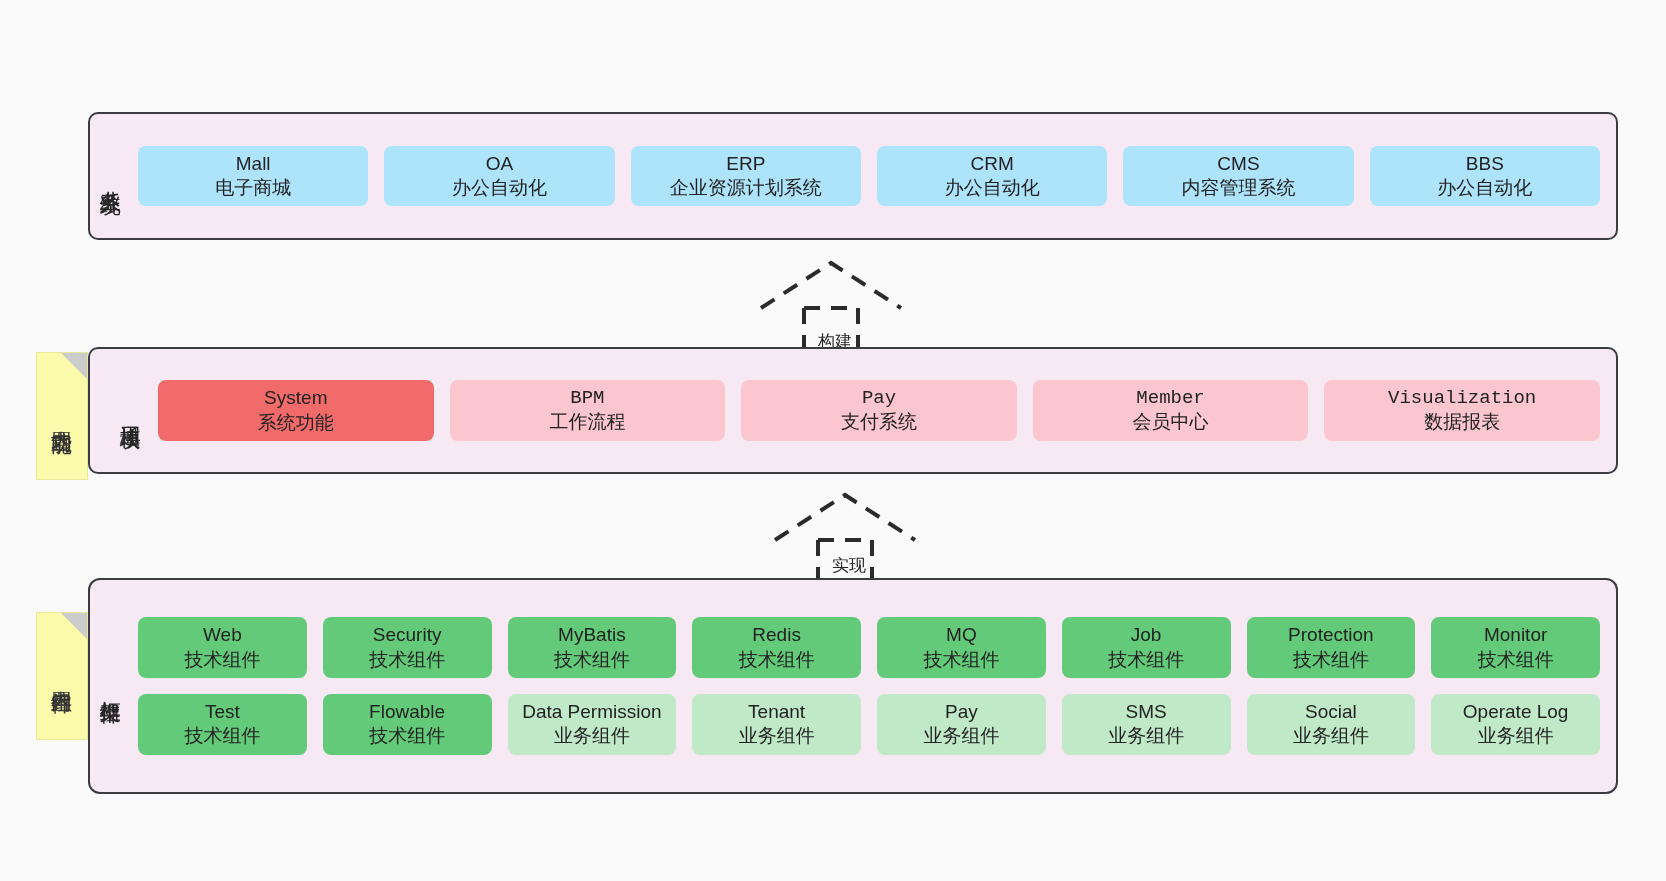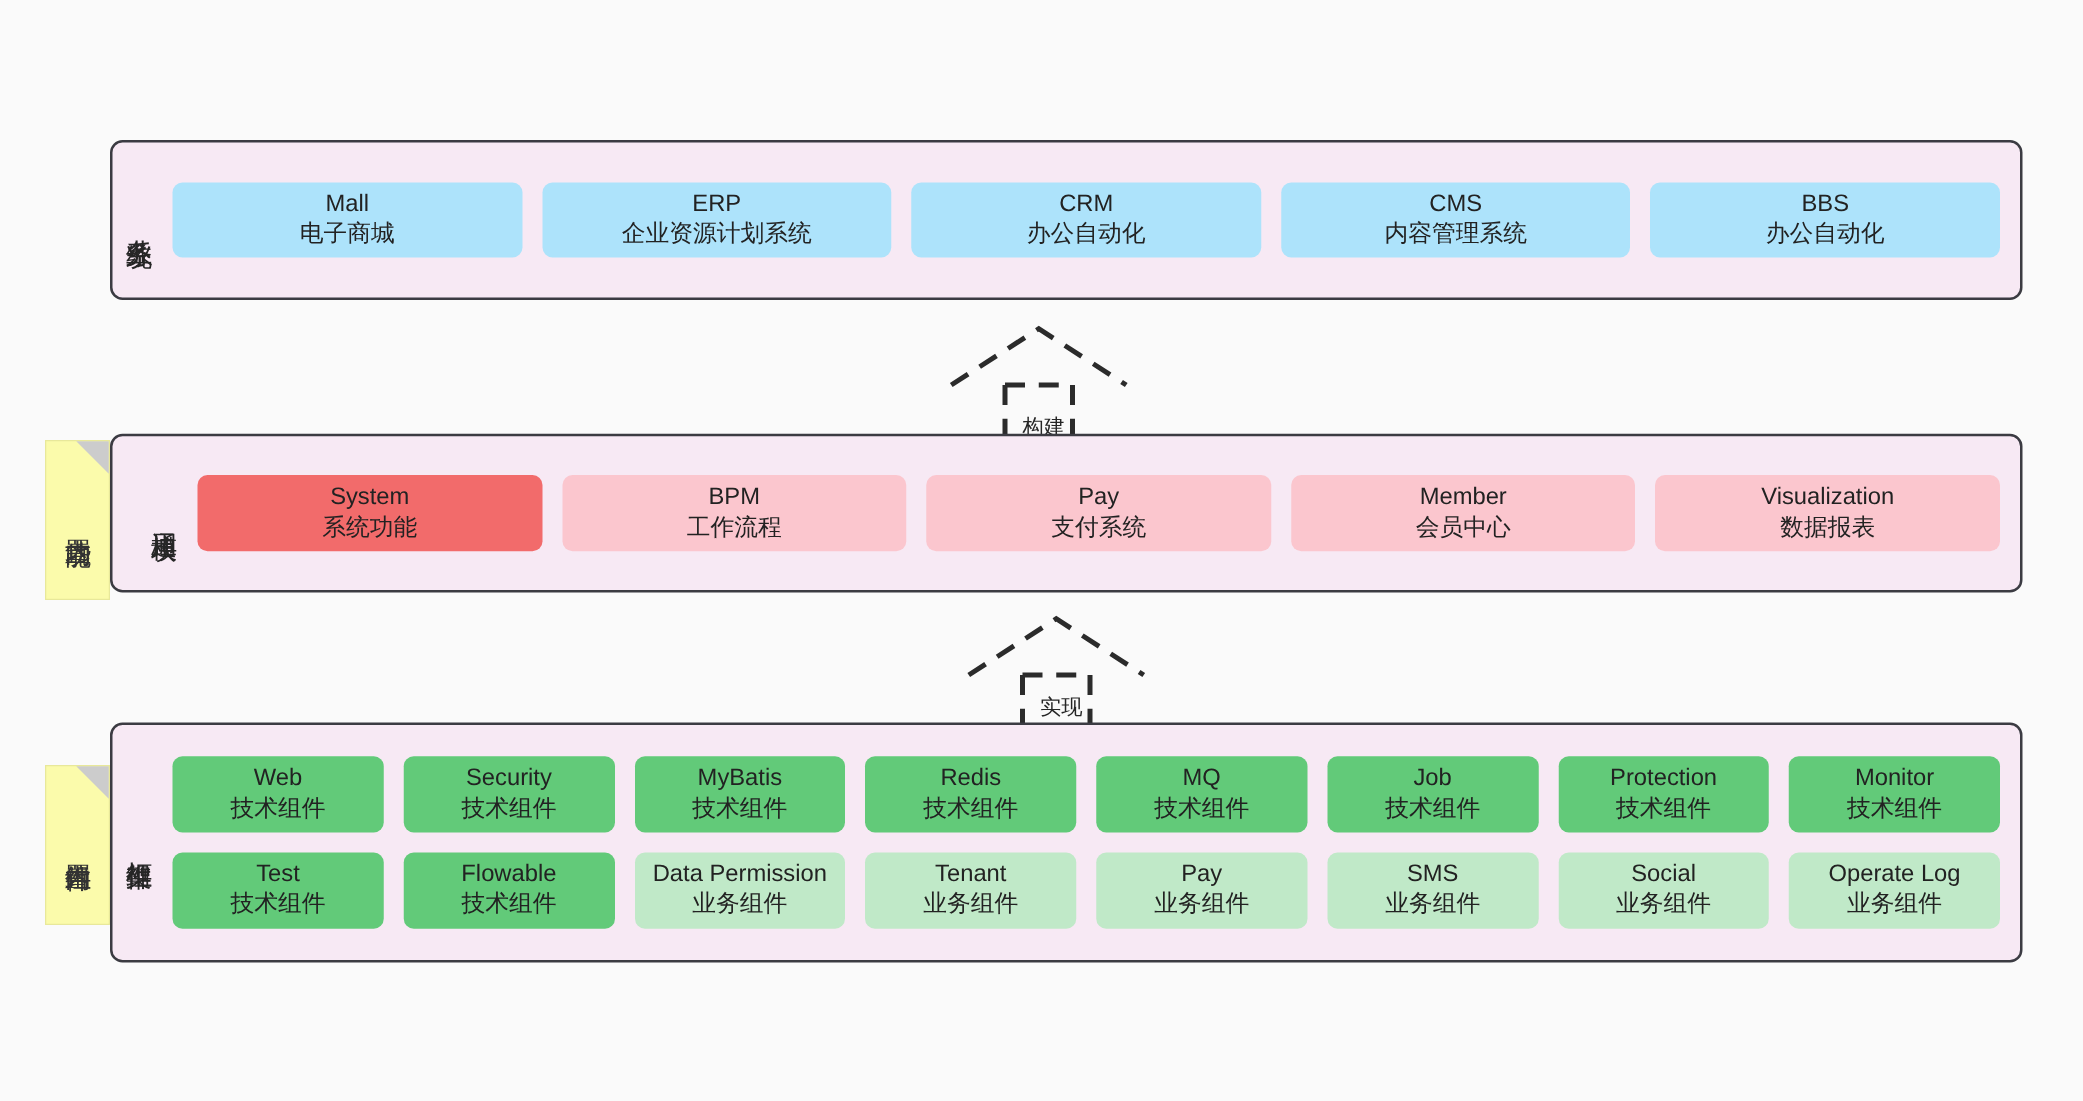--- a/index.html
+++ b/index.html
@@ -66,21 +66,21 @@
     line-height: 1.28;
     padding: 6px 4px;
     min-width: 0;
   }
   .cell .t-en { display: block; }
   .cell .t-cn { display: block; }
 
   
   .c-blue      { background: #ade3fb; }
   .c-red       { background: #f26b6b; }
-  .c-pink      { background: #fbc6ce; }
+  .c-pink      { background: #fbc6ce; font-family: Liberation Mono, monospace; }
   .c-green     { background: #62ca79; }
   .c-lightgrn  { background: #c0e9c8; }
 
   
   .note {
     position: absolute;
     background: #fbfbab;
     color: #333;
     font-size: 21px;
     letter-spacing: 1px;
@@ -123,20 +123,24 @@
 
   <div class="layer" id="layer-business" style="left:88px; top:112px; width:1530px; height:128px;">
     <div class="layer-title">业务系统</div>
     <div class="layer-body">
       <div class="row">
         <div class="cell c-blue">
           <span class="t-en">Mall</span>
           <span class="t-cn">电子商城</span>
         </div>
         <div class="cell c-blue">
+          <span class="t-en">OA</span>
+          <span class="t-cn">办公自动化</span>
+        </div>
+        <div class="cell c-blue">
           <span class="t-en">ERP</span>
           <span class="t-cn">企业资源计划系统</span>
         </div>
         <div class="cell c-blue">
           <span class="t-en">CRM</span>
           <span class="t-cn">办公自动化</span>
         </div>
         <div class="cell c-blue">
           <span class="t-en">CMS</span>
           <span class="t-cn">内容管理系统</span>
@@ -196,21 +200,21 @@
       <path d="M 48 50 L 48 90 M 48 50 L 102 50 M 102 50 L 102 90" fill="none" stroke="#2b2b2b" stroke-width="4" stroke-dasharray="16 11"></path>
     </svg>
     <span class="arrow-label" style="left:60px; top:40px;margin-top:24px;">实现</span>
   </div>
 
   <div class="note" style="left:36px; top:612px; width:52px; height:128px;">
     <span class="fold"></span>
     <span>内置组件</span>
   </div>
 
-  <div class="layer" id="layer-framework" style="left:88px; top:578px; width:1530px; height:192px;">
+  <div class="layer" id="layer-framework" style="left:88px; top:578px; width:1530px; height:216px;border-radius:12px;">
     <div class="layer-title">框架组件</div>
     <div class="layer-body">
 
       <div class="row">
         <div class="cell c-green">
           <span class="t-en">Web</span>
           <span class="t-cn">技术组件</span>
         </div>
         <div class="cell c-green">
           <span class="t-en">Security</span>

